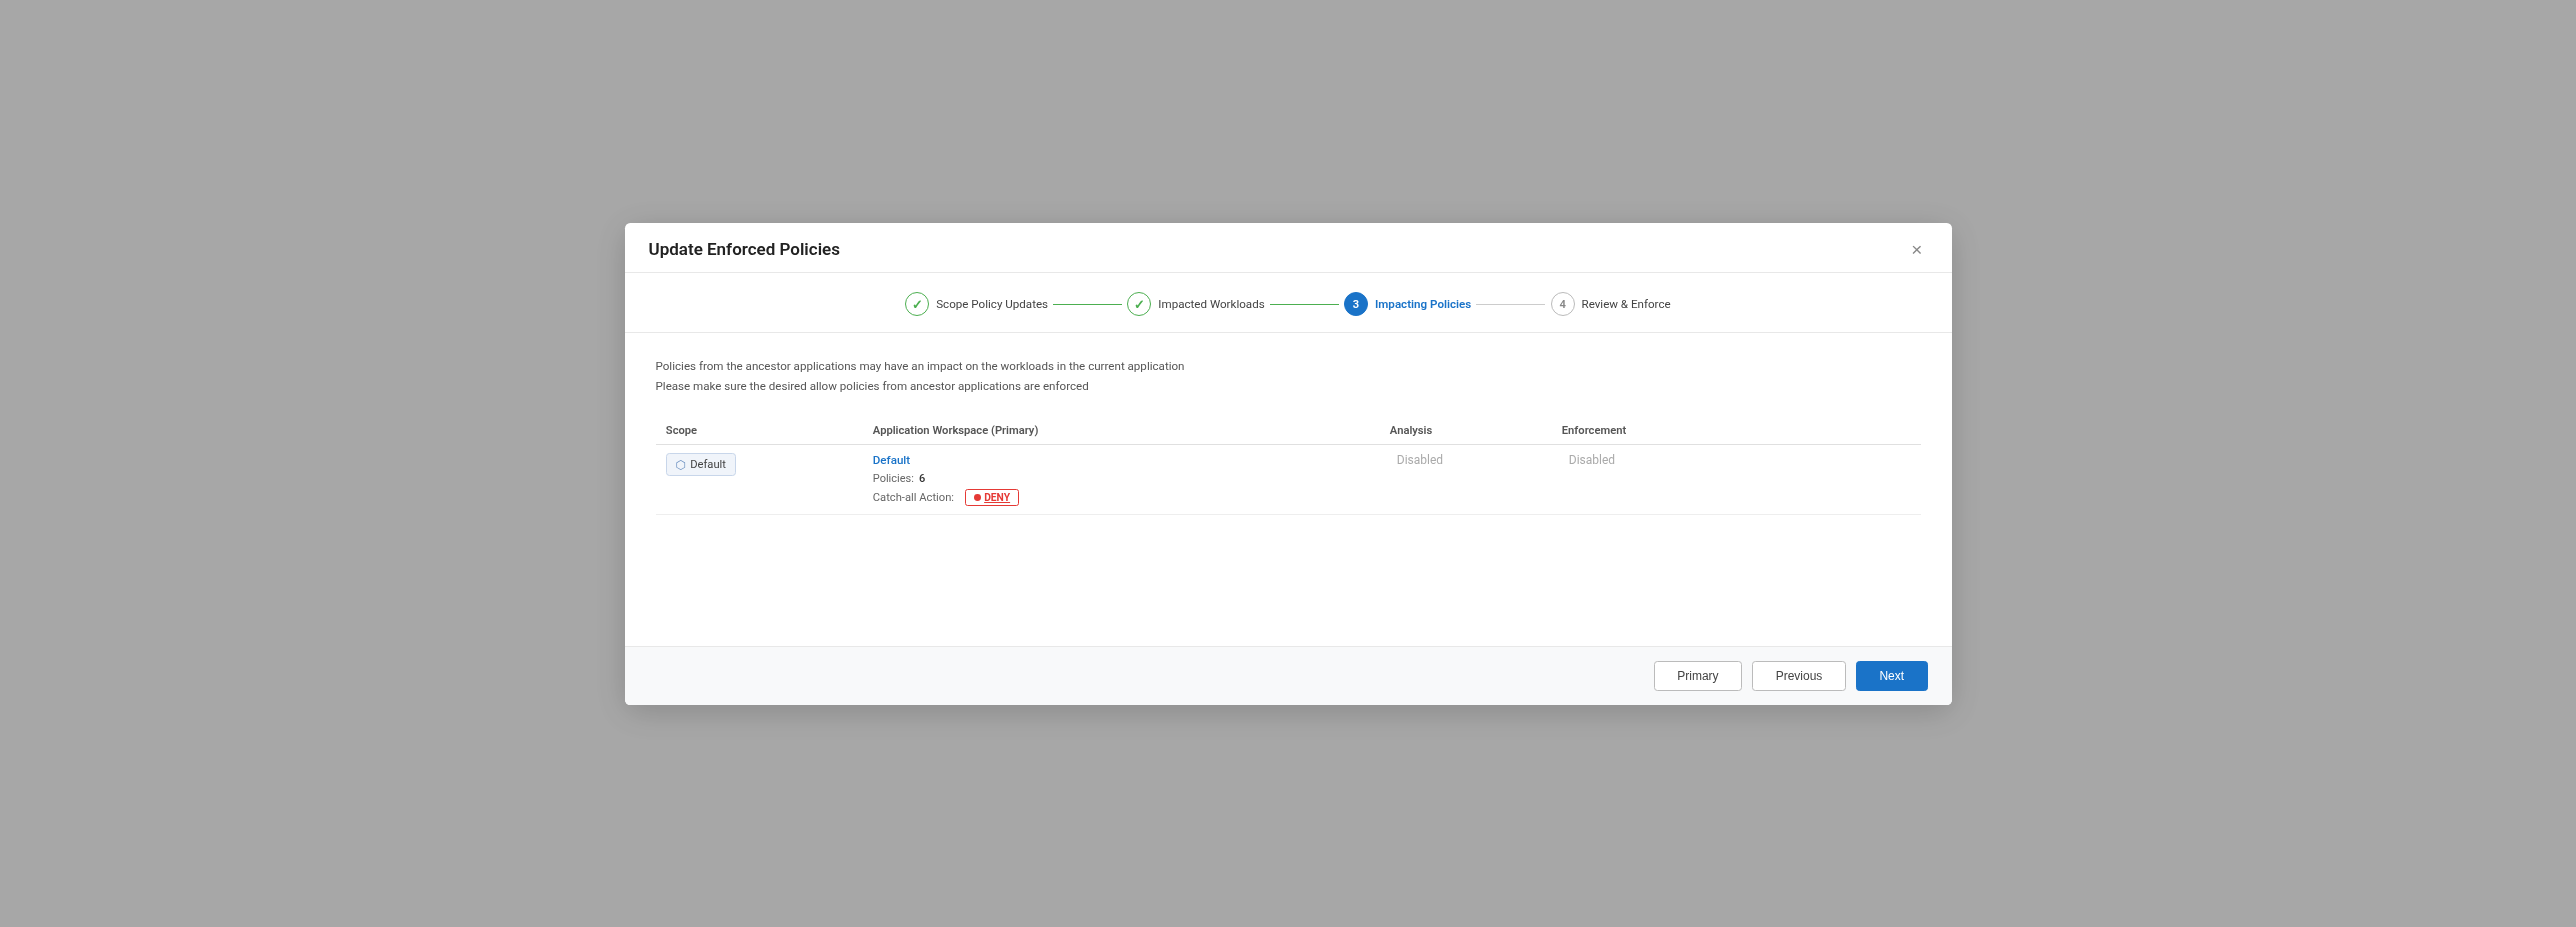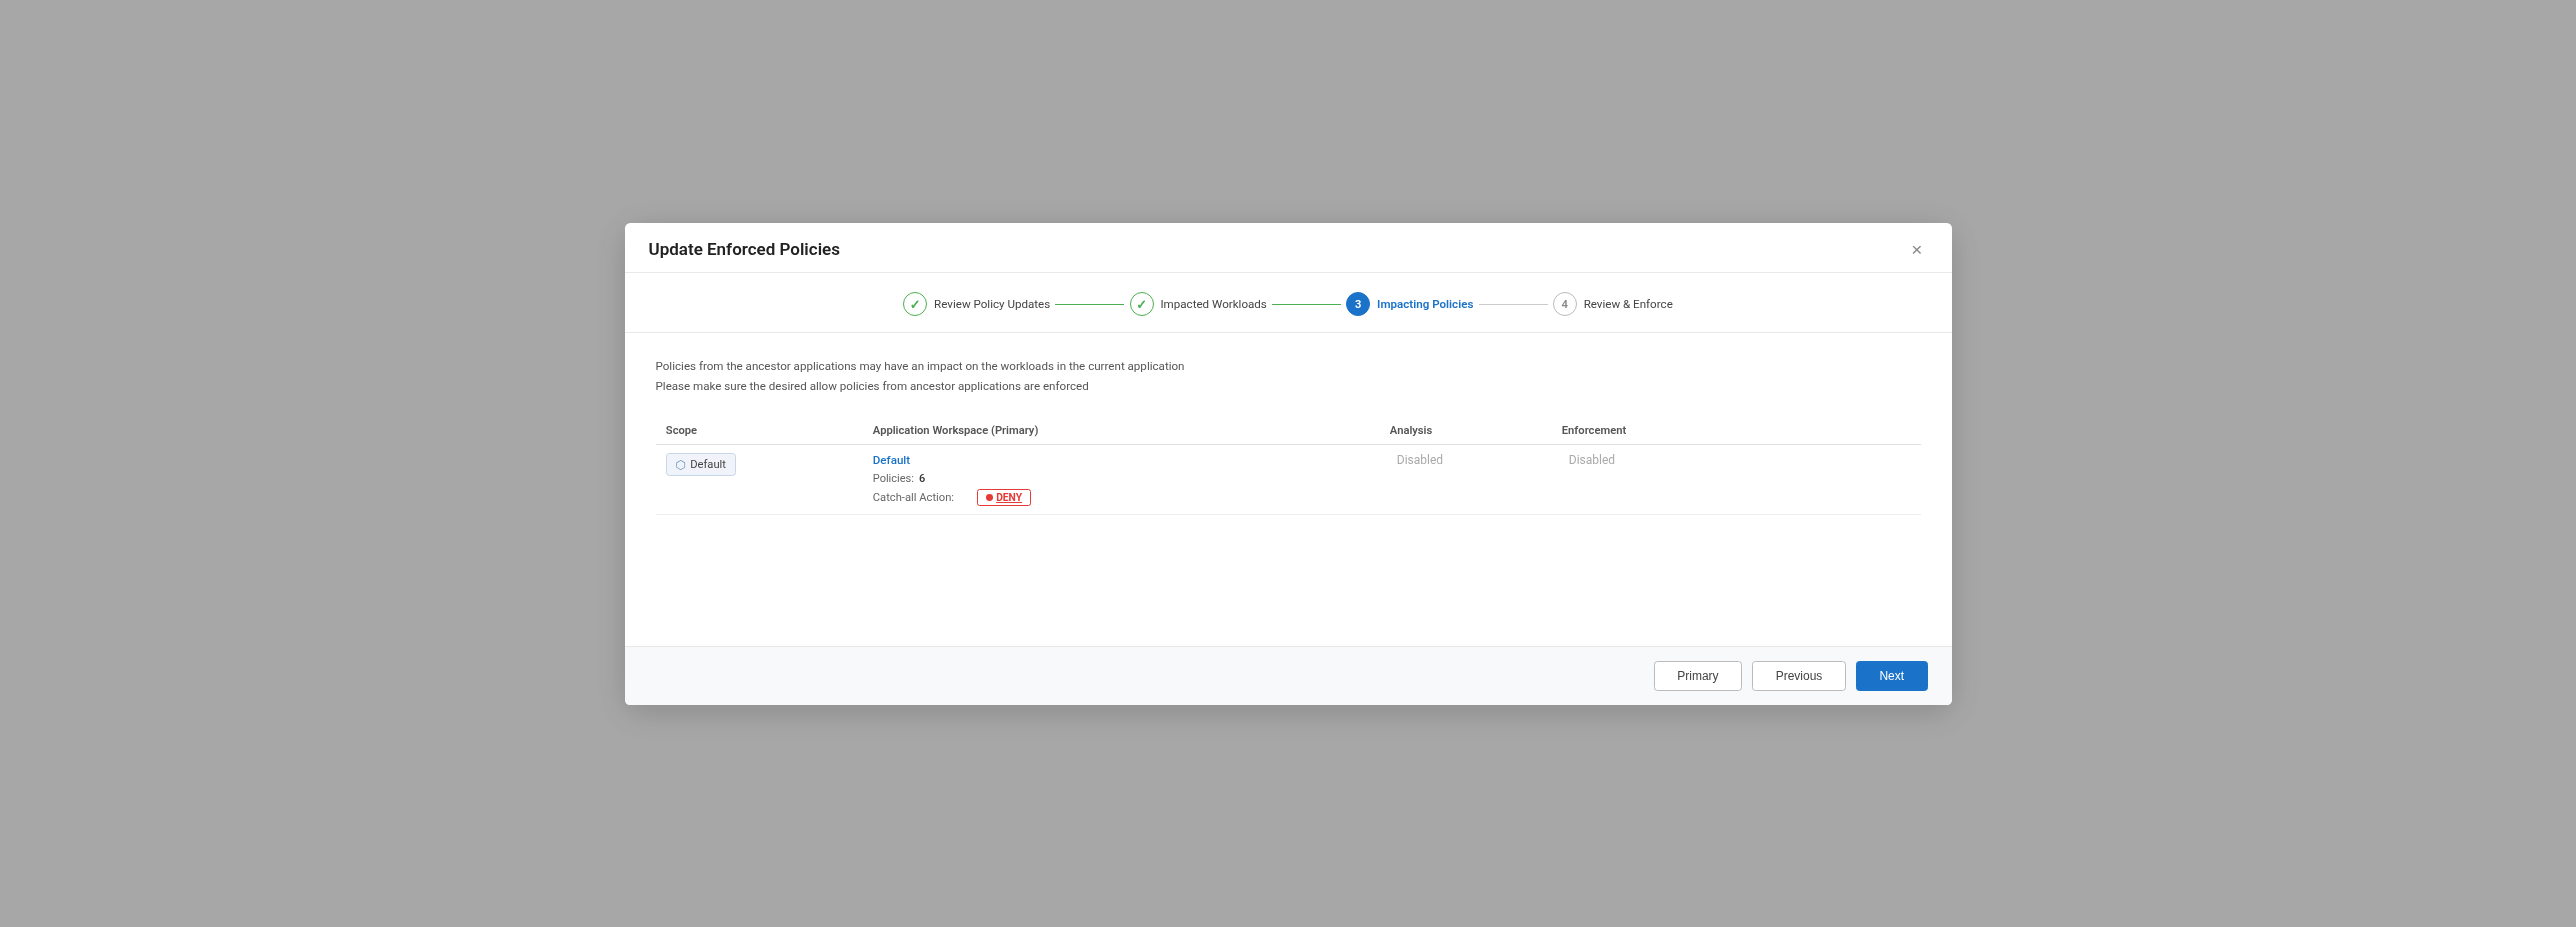--- a/index.html
+++ b/index.html
@@ -186,21 +186,21 @@
     .policy-label {
       color: #666;
     }
     .policy-value {
       color: #333;
       font-weight: 500;
     }
     .catch-all-row {
       display: flex;
       align-items: center;
-      gap: 23px;
+      gap: 11px;
       font-size: 11.2px;
     }
     .deny-badge {
       background: #fff;
       border: 1.3px solid #e53935;
       border-radius: 2.6px;
       padding: 0.9px 7.8px;
       font-size: 10.3px;
       font-weight: 700;
       color: #e53935;
@@ -259,21 +259,21 @@
       <span class="modal-title">Update Enforced Policies</span>
       <button class="close-btn">×</button>
     </div>
 
     <div class="stepper">
 
       <div class="step">
         <div class="step-circle done">
           <span class="check-icon">✓</span>
         </div>
-        <span class="step-label done">Review Policy Updates</span>
+        <span class="step-label done">Scope Policy Updates</span>
       </div>
 
       <div class="step-connector"></div>
 
       <div class="step">
         <div class="step-circle done">
           <span class="check-icon">✓</span>
         </div>
         <span class="step-label done">Impacted Workloads</span>
       </div>

